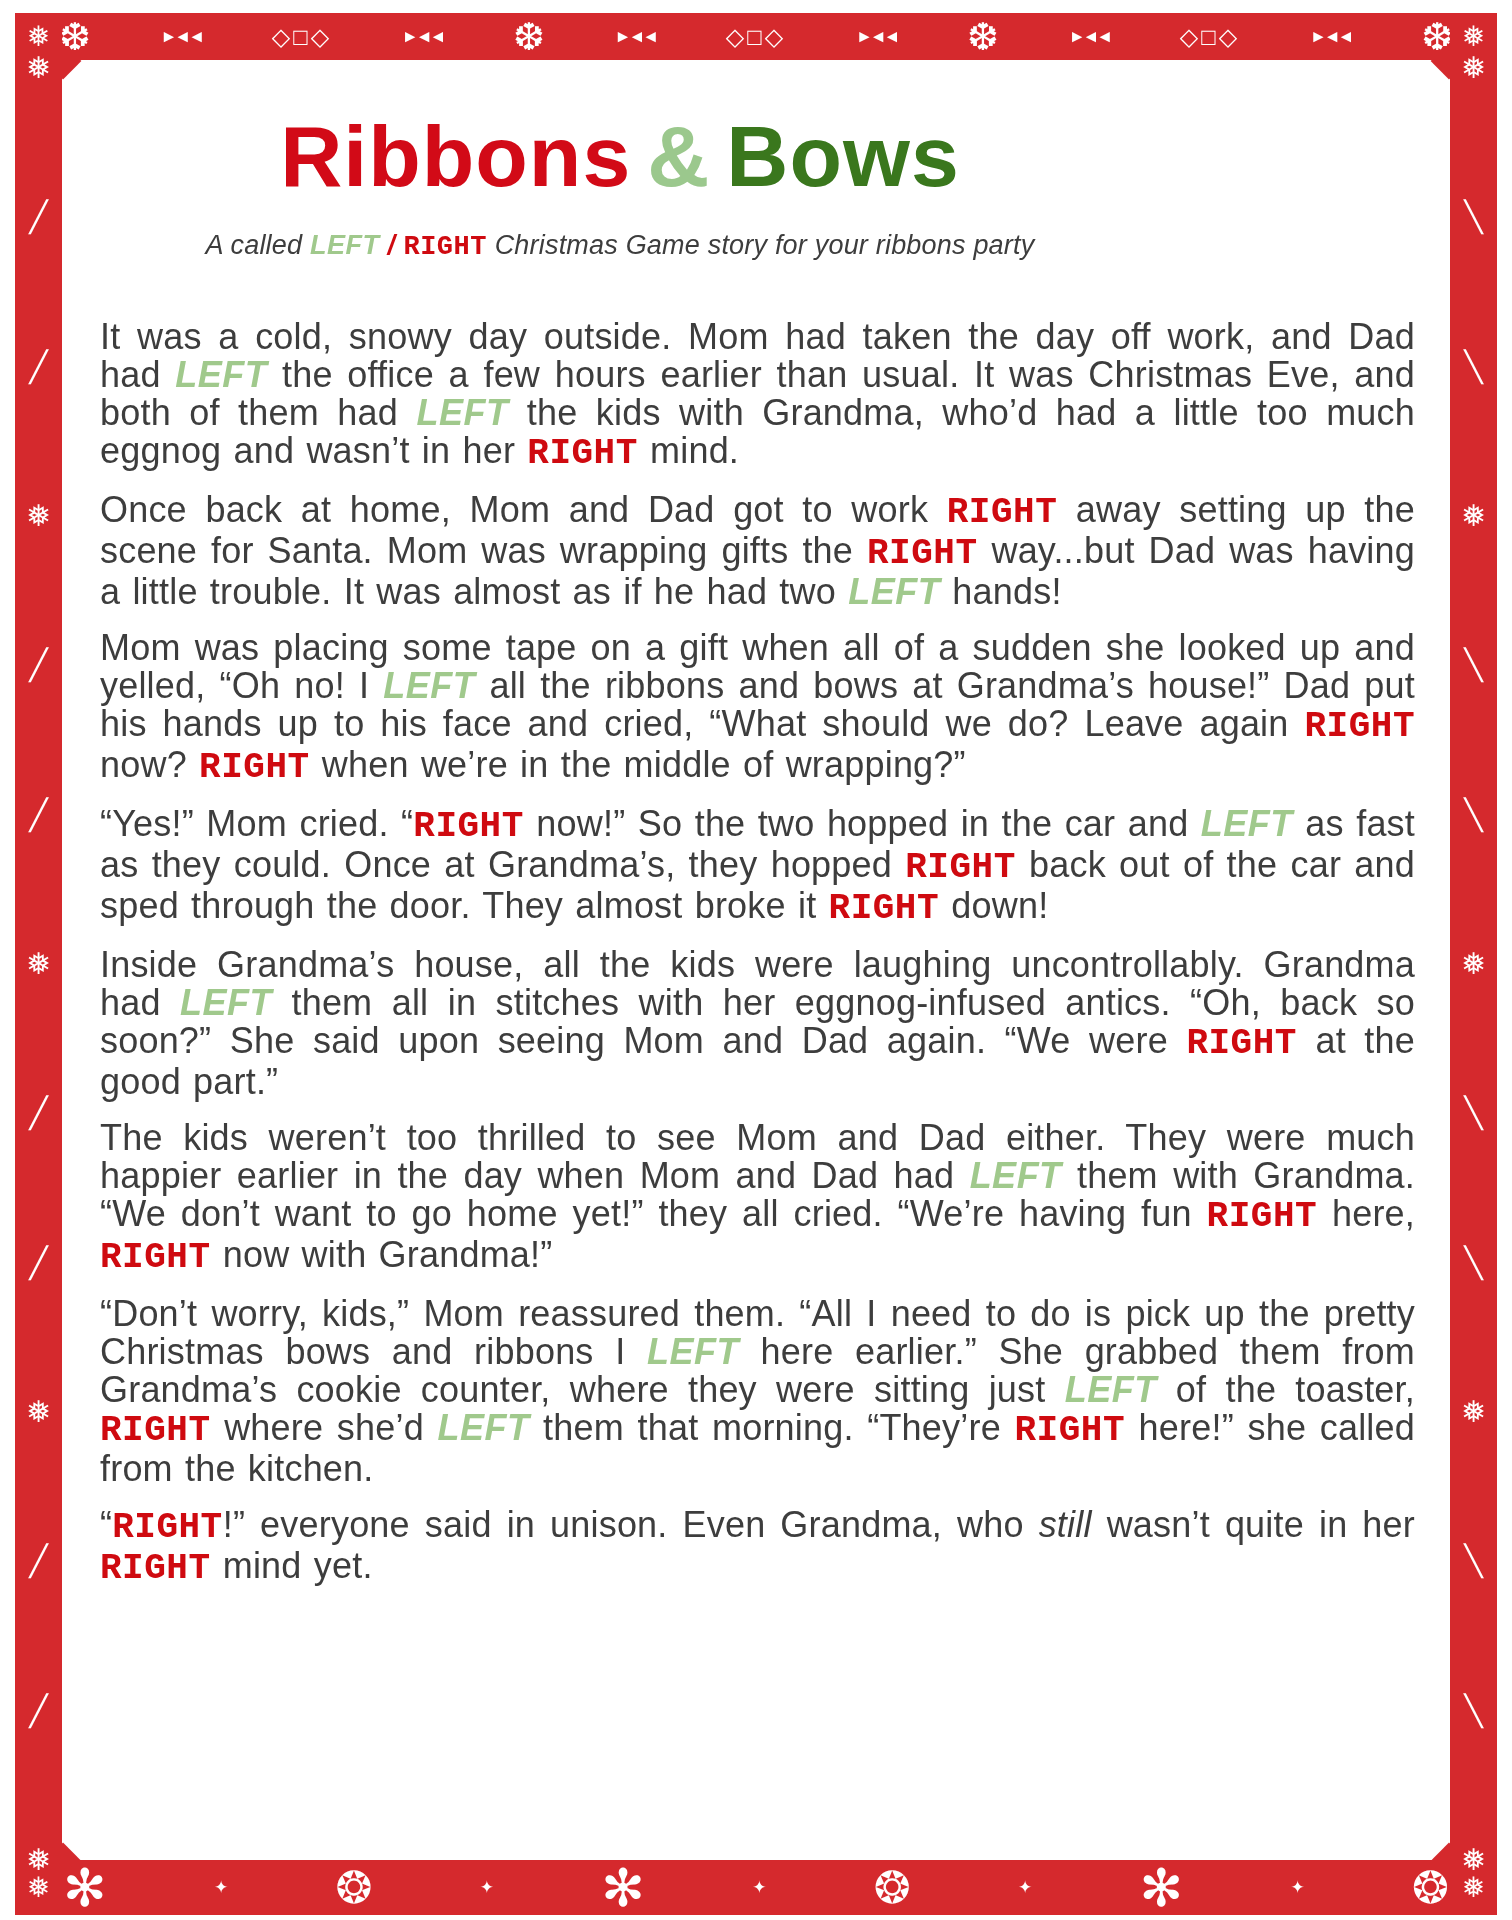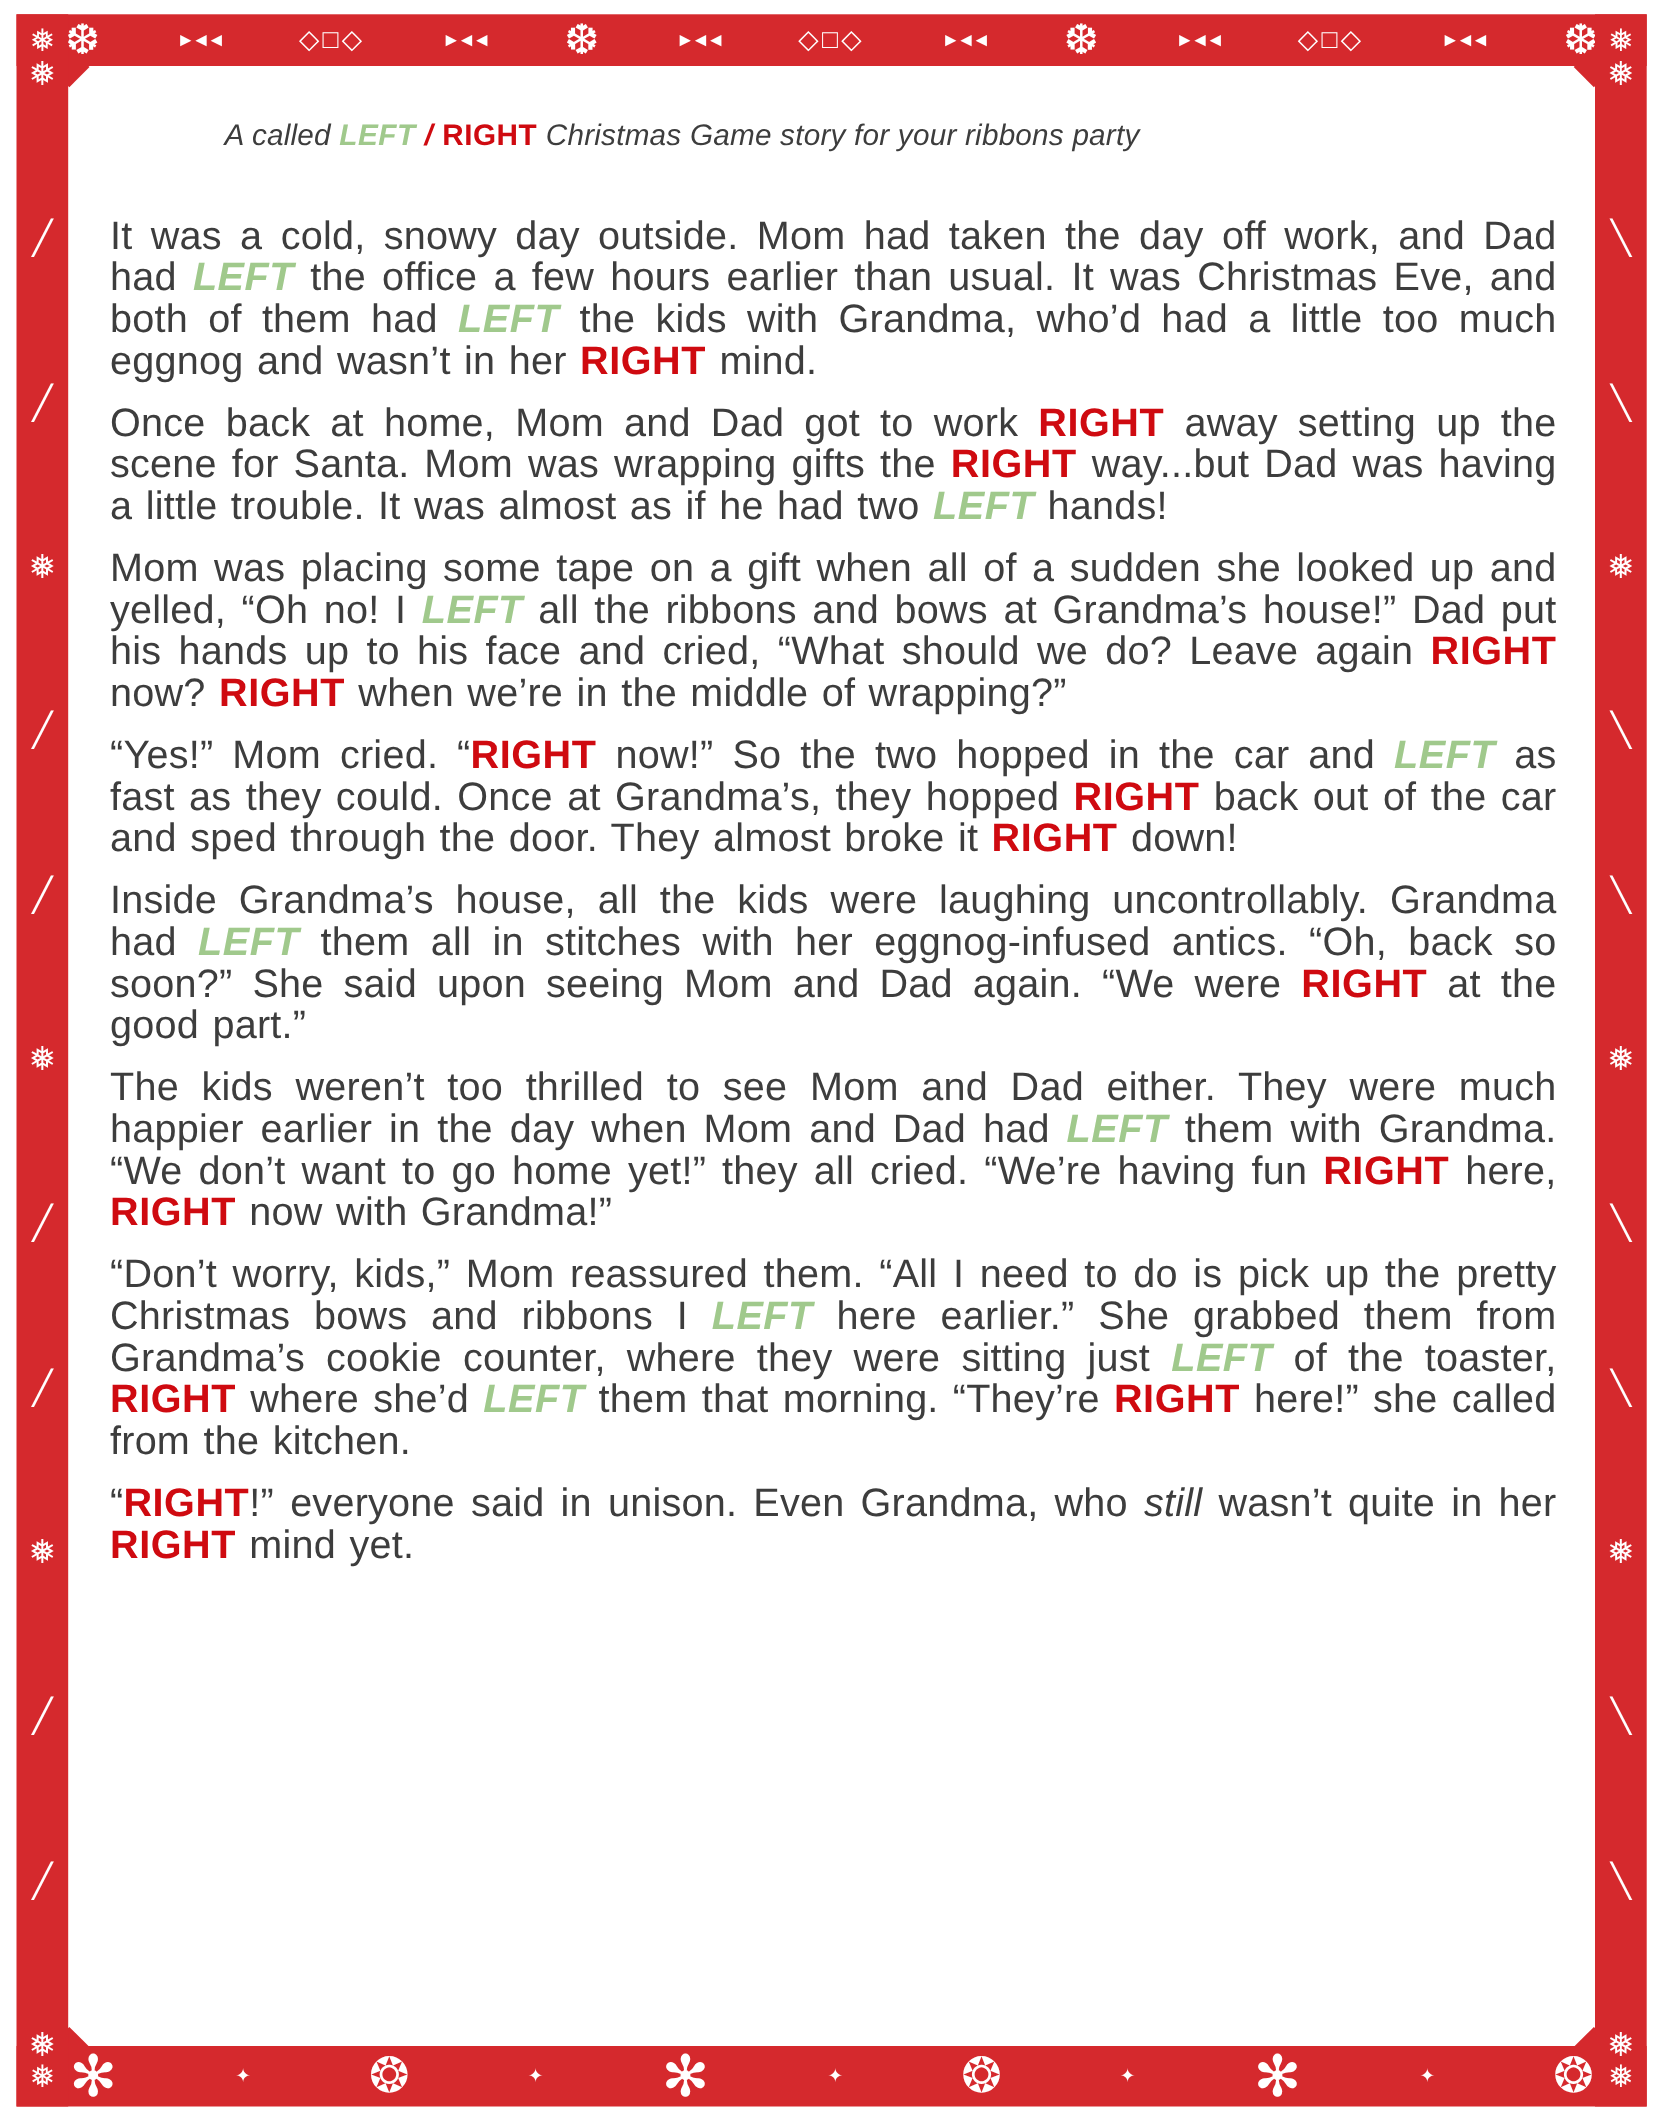--- a/index.html
+++ b/index.html
@@ -63,21 +63,21 @@
     margin:26px 0 0 0;font-size:27px;font-style:italic;color:var(--ink);
     letter-spacing:0.2px;
   }
   .story{margin-top:56px;}
   .para{
     margin:0 0 18px 0;font-size:36px;line-height:38px;color:var(--ink);
     text-align:justify;letter-spacing:0.2px;word-spacing:2px;
   }
   .kw{font-weight:bold;font-style:normal;letter-spacing:0.5px;}
   .kw-left{color:var(--kw-green);font-style:italic;}
-  .kw-right{color:var(--kw-red);}
+  .kw-right{color:var(--kw-red);font-family:Liberation Mono, monospace;}
   .kw-slash{color:var(--kw-red);font-style:italic;}
   .em{font-style:italic;}
 </style>
 </head>
 <body>
 
 <div class="page" data-name="christmas-game-flyer">
 
   <div class="band band-top" data-name="border-top">
       <span data-name="snowflake-tree-icon">❆</span>
@@ -143,20 +143,21 @@
   <span class="corner corner-bl" data-name="snowflake-cluster-icon">❅</span>
   <span class="corner corner-br" data-name="snowflake-cluster-icon">❅</span>
 
   <span class="corner-jut jut-tl" data-name="corner-ornament"></span>
   <span class="corner-jut jut-tr" data-name="corner-ornament"></span>
   <span class="corner-jut jut-bl" data-name="corner-ornament"></span>
   <span class="corner-jut jut-br" data-name="corner-ornament"></span>
 
   <div class="content" data-name="content-area">
     <div class="header" data-name="page-header">
+      <h1 class="title" data-name="page-title"><span class="t-ribbons" data-name="title-word-ribbons">Ribbons</span><span class="t-amp" data-name="title-ampersand">&amp;</span><span class="t-bows" data-name="title-word-bows">Bows</span></h1>
       <p class="subtitle" data-name="subtitle"><span data-name="italic-text" class="em">A called </span><span data-name="keyword-left" class="kw kw-left">LEFT</span><span data-name="keyword-slash" class="kw kw-slash"> / </span><span data-name="keyword-right" class="kw kw-right">RIGHT</span><span data-name="italic-text" class="em"> Christmas Game story for your ribbons party</span></p>
     </div>
     <div class="story" id="story" data-name="story-text">
         <p class="para" data-name="story-paragraph"><span data-name="text-run">It was a cold, snowy day outside. Mom had taken the day off work, and Dad had </span><span data-name="keyword-left" class="kw kw-left">LEFT</span><span data-name="text-run"> the office a few hours earlier than usual. It was Christmas Eve, and both of them had </span><span data-name="keyword-left" class="kw kw-left">LEFT</span><span data-name="text-run"> the kids with Grandma, who’d had a little too much eggnog and wasn’t in her </span><span data-name="keyword-right" class="kw kw-right">RIGHT</span><span data-name="text-run"> mind.</span></p>
         <p class="para" data-name="story-paragraph"><span data-name="text-run">Once back at home, Mom and Dad got to work </span><span data-name="keyword-right" class="kw kw-right">RIGHT</span><span data-name="text-run"> away setting up the scene for Santa. Mom was wrapping gifts the </span><span data-name="keyword-right" class="kw kw-right">RIGHT</span><span data-name="text-run"> way...but Dad was having a little trouble. It was almost as if he had two </span><span data-name="keyword-left" class="kw kw-left">LEFT</span><span data-name="text-run"> hands!</span></p>
         <p class="para" data-name="story-paragraph"><span data-name="text-run">Mom was placing some tape on a gift when all of a sudden she looked up and yelled, “Oh no! I </span><span data-name="keyword-left" class="kw kw-left">LEFT</span><span data-name="text-run"> all the ribbons and bows at Grandma’s house!” Dad put his hands up to his face and cried, “What should we do? Leave again </span><span data-name="keyword-right" class="kw kw-right">RIGHT</span><span data-name="text-run"> now? </span><span data-name="keyword-right" class="kw kw-right">RIGHT</span><span data-name="text-run"> when we’re in the middle of wrapping?”</span></p>
         <p class="para" data-name="story-paragraph"><span data-name="text-run">“Yes!” Mom cried. “</span><span data-name="keyword-right" class="kw kw-right">RIGHT</span><span data-name="text-run"> now!” So the two hopped in the car and </span><span data-name="keyword-left" class="kw kw-left">LEFT</span><span data-name="text-run"> as fast as they could. Once at Grandma’s, they hopped </span><span data-name="keyword-right" class="kw kw-right">RIGHT</span><span data-name="text-run"> back out of the car and sped through the door. They almost broke it </span><span data-name="keyword-right" class="kw kw-right">RIGHT</span><span data-name="text-run"> down!</span></p>
         <p class="para" data-name="story-paragraph"><span data-name="text-run">Inside Grandma’s house, all the kids were laughing uncontrollably. Grandma had </span><span data-name="keyword-left" class="kw kw-left">LEFT</span><span data-name="text-run"> them all in stitches with her eggnog-infused antics. “Oh, back so soon?” She said upon seeing Mom and Dad again. “We were </span><span data-name="keyword-right" class="kw kw-right">RIGHT</span><span data-name="text-run"> at the good part.”</span></p>
         <p class="para" data-name="story-paragraph"><span data-name="text-run">The kids weren’t too thrilled to see Mom and Dad either. They were much happier earlier in the day when Mom and Dad had </span><span data-name="keyword-left" class="kw kw-left">LEFT</span><span data-name="text-run"> them with Grandma. “We don’t want to go home yet!” they all cried. “We’re having fun </span><span data-name="keyword-right" class="kw kw-right">RIGHT</span><span data-name="text-run"> here, </span><span data-name="keyword-right" class="kw kw-right">RIGHT</span><span data-name="text-run"> now with Grandma!”</span></p>
         <p class="para" data-name="story-paragraph"><span data-name="text-run">“Don’t worry, kids,” Mom reassured them. “All I need to do is pick up the pretty Christmas bows and ribbons I </span><span data-name="keyword-left" class="kw kw-left">LEFT</span><span data-name="text-run"> here earlier.” She grabbed them from Grandma’s cookie counter, where they were sitting just </span><span data-name="keyword-left" class="kw kw-left">LEFT</span><span data-name="text-run"> of the toaster, </span><span data-name="keyword-right" class="kw kw-right">RIGHT</span><span data-name="text-run"> where she’d </span><span data-name="keyword-left" class="kw kw-left">LEFT</span><span data-name="text-run"> them that morning. “They’re </span><span data-name="keyword-right" class="kw kw-right">RIGHT</span><span data-name="text-run"> here!” she called from the kitchen.</span></p>

